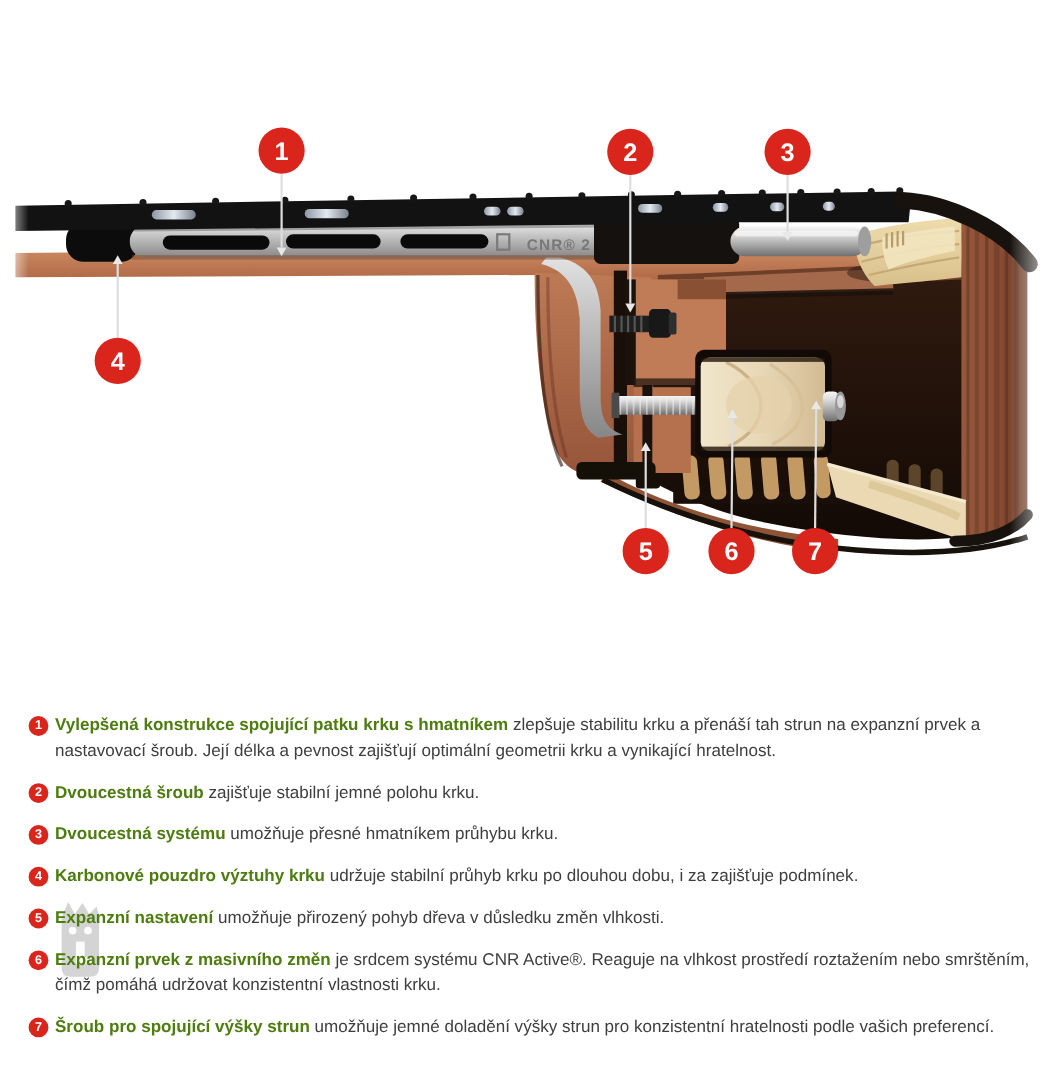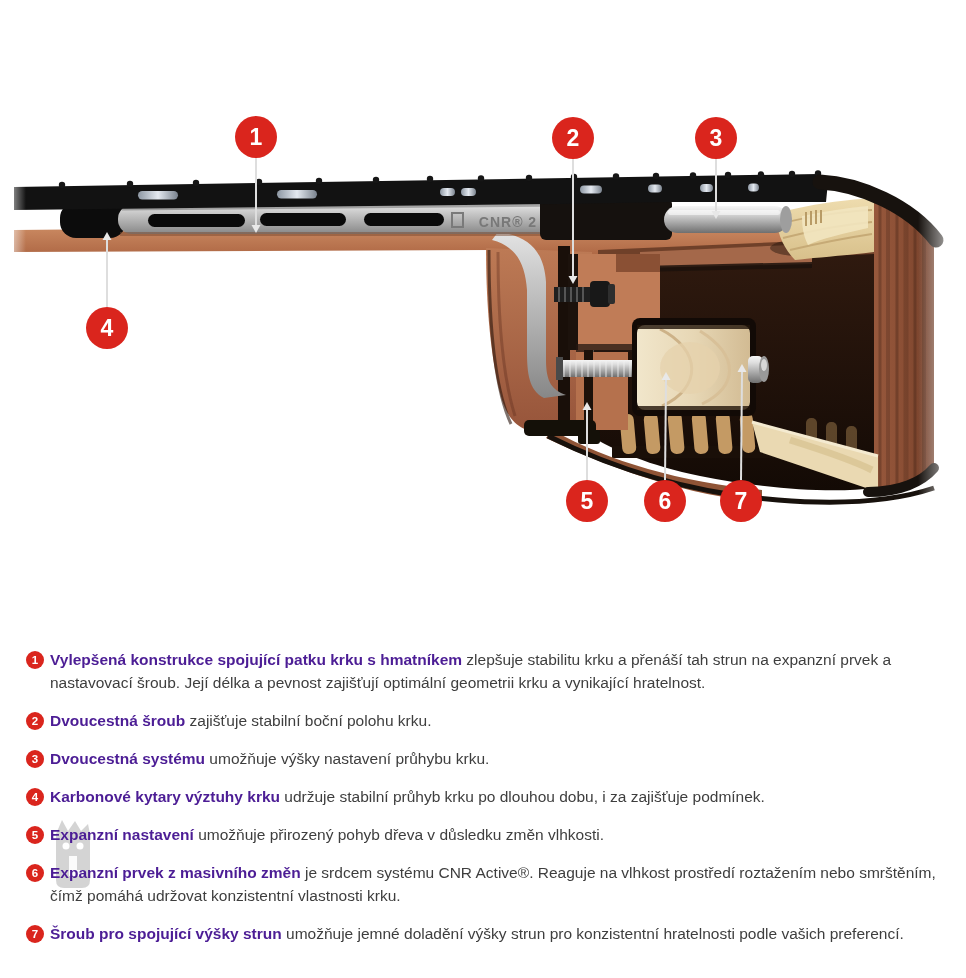--- a/index.html
+++ b/index.html
@@ -16,21 +16,21 @@
   .watermark{position:absolute;left:52px;top:816px;width:160px;z-index:1;pointer-events:none;}
   .wm-text{font-size:22px;font-weight:400;letter-spacing:2px;color:rgba(170,170,170,.62);margin-top:4px;}
   
   .legend{position:absolute;left:26px;top:648px;width:924px;z-index:2;
           list-style:none;margin:0;padding:0;}
   .legend-item{position:relative;padding-left:24px;margin-bottom:15px;
                font-size:15.5px;line-height:23px;color:#3e3e3e;}
   .badge{position:absolute;left:0;top:3px;width:18px;height:18px;border-radius:50%;
          background:#da251d;color:#fff;font-size:11.5px;font-weight:700;
          text-align:center;line-height:18px;}
-  .legend-item .lead{font-weight:700;color:#4c1d95;}
+  .legend-item .lead{font-weight:700;color:#4d7c0f;}
 </style>
 </head>
 <body>
 
 <div class="page">
 
   <div class="render-wrap">
   <svg id="render" width="966" height="620" viewBox="0 0 966 620">
     <defs>
       <linearGradient id="gMetal" x1="0" y1="0" x2="0" y2="1">
@@ -336,31 +336,31 @@
   </div>
 
   <ol class="legend" id="legend">
   <li class="legend-item">
     <span class="badge" style="background: rgb(218, 37, 29);">1</span>
     <span class="lead">Vylepšená konstrukce spojující patku krku s hmatníkem</span><span class="desc"> zlepšuje stabilitu krku a přenáší tah strun na expanzní prvek a nastavovací šroub. Její délka a pevnost zajišťují optimální geometrii krku a vynikající hratelnost.</span>
   </li>
 
   <li class="legend-item">
     <span class="badge" style="background: rgb(218, 37, 29);">2</span>
-    <span class="lead">Dvoucestná šroub</span><span class="desc"> zajišťuje stabilní boční polohu krku.</span>
+    <span class="lead">Dvoucestná šroub</span><span class="desc"> zajišťuje stabilní jemné polohu krku.</span>
   </li>
 
   <li class="legend-item">
     <span class="badge" style="background: rgb(218, 37, 29);">3</span>
-    <span class="lead">Dvoucestná systému</span><span class="desc"> umožňuje výšky nastavení průhybu krku.</span>
+    <span class="lead">Dvoucestná systému</span><span class="desc"> umožňuje přesné hmatníkem průhybu krku.</span>
   </li>
 
   <li class="legend-item">
     <span class="badge" style="background: rgb(218, 37, 29);">4</span>
-    <span class="lead">Karbonové kytary výztuhy krku</span><span class="desc"> udržuje stabilní průhyb krku po dlouhou dobu, i za zajišťuje podmínek.</span>
+    <span class="lead">Karbonové pouzdro výztuhy krku</span><span class="desc"> udržuje stabilní průhyb krku po dlouhou dobu, i za zajišťuje podmínek.</span>
   </li>
 
   <li class="legend-item">
     <span class="badge" style="background: rgb(218, 37, 29);">5</span>
     <span class="lead">Expanzní nastavení</span><span class="desc"> umožňuje přirozený pohyb dřeva v důsledku změn vlhkosti.</span>
   </li>
 
   <li class="legend-item">
     <span class="badge" style="background: rgb(218, 37, 29);">6</span>
     <span class="lead">Expanzní prvek z masivního změn</span><span class="desc"> je srdcem systému CNR Active®. Reaguje na vlhkost prostředí roztažením nebo smrštěním, čímž pomáhá udržovat konzistentní vlastnosti krku.</span>

